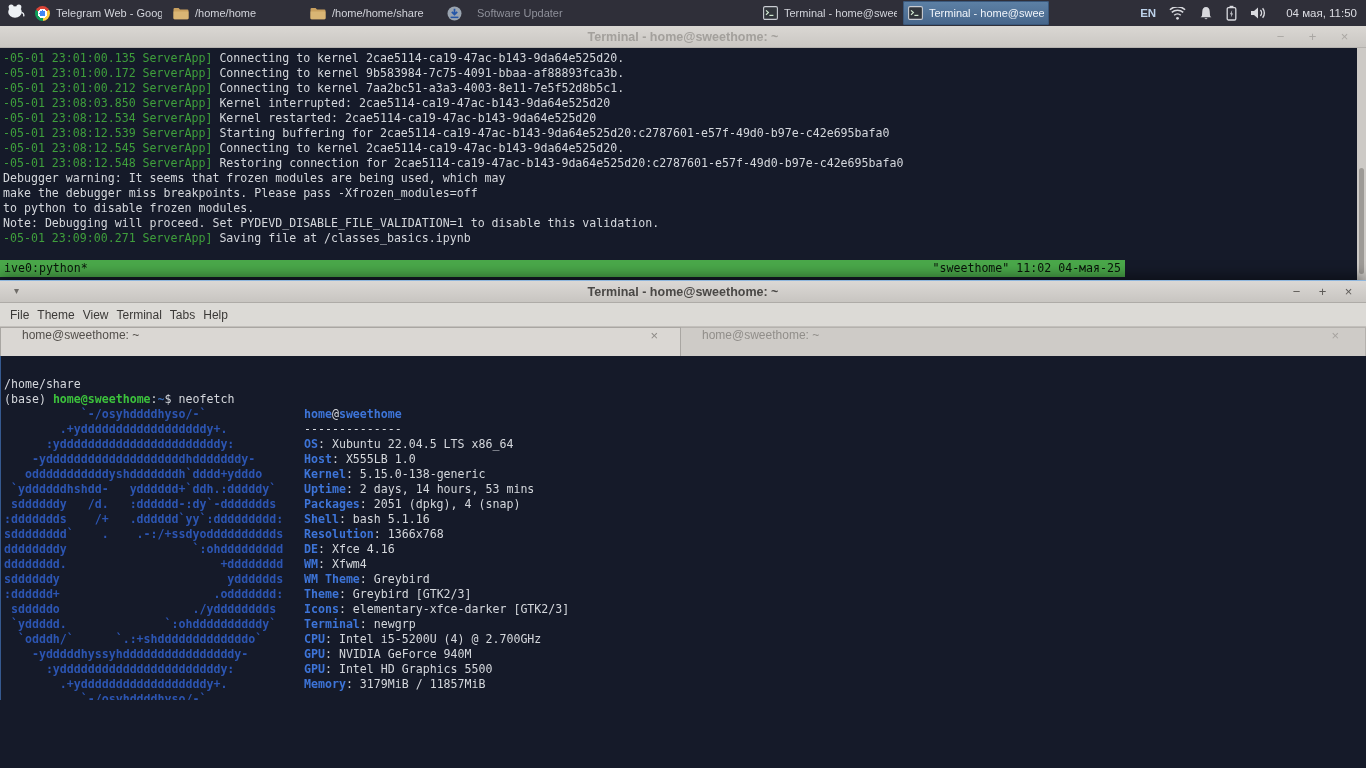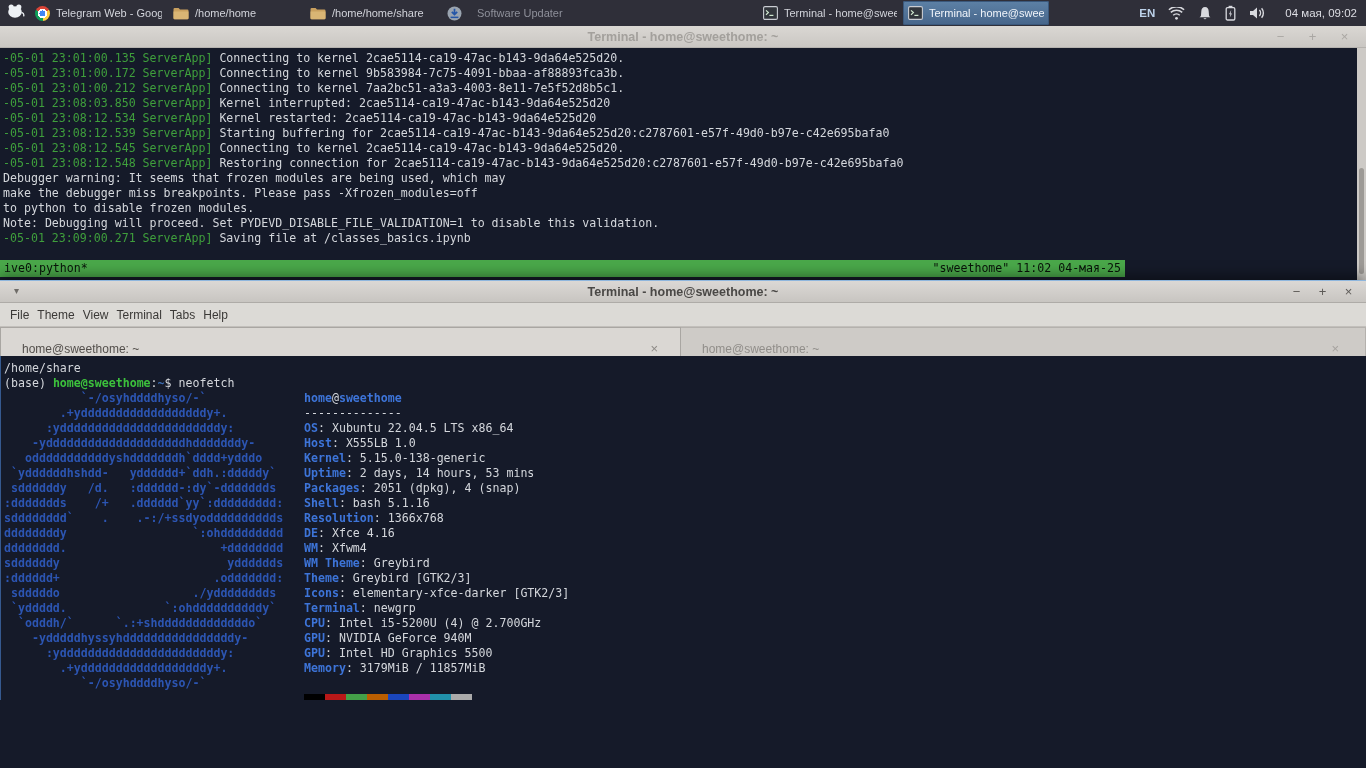--- a/index.html
+++ b/index.html
@@ -36,30 +36,30 @@
   
   .fg-window{position:absolute;top:280px;left:0;width:1366px;height:488px;box-shadow:0 -5px 12px rgba(0,0,0,.4);}
   .titlebar{height:23px;background:linear-gradient(#dbd8d5,#c8c5c1);border-top:1px solid #8fb6dd;border-bottom:1px solid #aeaba7;position:relative;display:flex;align-items:center;justify-content:center;box-sizing:border-box;}
   .win-menu-arrow{position:absolute;left:14px;color:#6f6c68;font-size:10px;top:4px;}
   .title{font-size:12.5px;font-weight:bold;color:#4a4846;}
   .controls{position:absolute;right:10px;display:flex;gap:11px;color:#5d5a57;font-size:13px;align-items:center;height:100%;}
   .ctrl{width:15px;text-align:center;}
   .menubar{height:24px;background:#dcdad6;display:flex;align-items:center;padding-left:6px;border-bottom:1px solid #c2bfbb;box-sizing:border-box;}
   .menu-item{padding:0 4px;font-size:12px;color:#3b3937;}
   .tabbar{height:29px;background:#c6c3bf;display:flex;}
-  .tab{position:relative;display:flex;align-items:flex-end;height:29px;box-sizing:border-box;}
+  .tab{position:relative;display:flex;align-items:flex-start;height:29px;box-sizing:border-box;}
   .tab.active{width:681px;background:#dad7d3;border:1px solid #a9a6a2;border-bottom:none;}
   .tab.inactive{flex:1;background:#cecbc7;border-top:1px solid #b4b1ad;border-right:1px solid #b4b1ad;}
   .tab-label{margin-left:21px;font-size:12px;}
   .tab.active .tab-label{color:#534f4b;}
   .tab.inactive .tab-label{color:#918e8a;}
   .tab-close{position:absolute;right:22px;color:#8d8a86;font-size:13px;}
   .tab.inactive .tab-close{right:26px;color:#a6a39f;}
 
-  .viewport{height:344px;background:var(--term-bg,#151a29);padding-top:5px;box-sizing:border-box;border-left:1px solid #35598f;overflow:hidden;}
+  .viewport{height:344px;background:var(--term-bg,#151a29);padding-top:21px;box-sizing:border-box;border-left:1px solid #35598f;overflow:hidden;}
   .tline{white-space:pre;font:11.6px/15px "DejaVu Sans Mono",monospace;color:var(--term-fg,#d4d7dc);padding-left:3px;height:15px;}
   .t-green{color:var(--prompt-green,#3cc13c);font-weight:bold;}
   .t-path{color:var(--path-blue,#3c6eb4);font-weight:bold;}
   .nf{position:relative;}
   #ascii{margin:0;padding-left:3px;font:bold 11.6px/15px "DejaVu Sans Mono",monospace;color:var(--art-blue,#2c55b2);white-space:pre;}
   .nf-info{position:absolute;left:303px;top:0;font:11.6px/15px "DejaVu Sans Mono",monospace;color:var(--term-fg,#d4d7dc);white-space:pre;}
   .nf-info div{height:15px;}
   .info-label{color:var(--label-blue,#3d74d8);font-weight:bold;}
   .palette{margin-left:303px;height:30px;padding-top:3px;box-sizing:border-box;font-size:0;}
   .pal-row{height:11.5px;}
@@ -164,21 +164,21 @@
             </svg>
           </span>
           <span class="tray-icon">
             <svg width="17" height="14" viewBox="0 0 17 14">
               <path d="M1 5 L4 5 L8 1.6 L8 12.4 L4 9 L1 9 Z" fill="#d8d9de"></path>
               <path d="M10.4 4.1 a4.2 4.2 0 0 1 0 5.8" stroke="#d8d9de" stroke-width="1.4" fill="none"></path>
               <path d="M12.6 2.2 a7.4 7.4 0 0 1 0 9.6" stroke="#d8d9de" stroke-width="1.4" fill="none"></path>
             </svg>
           </span>
         </span>
-      <span class="clock">04 мая, 09:02</span>
+      <span class="clock">04 мая, 11:50</span>
     </div>
   </div>
 
   <div class="bg-window">
     <div class="bg-titlebar">
       <span class="bg-title">Terminal - home@sweethome: ~</span>
       <span class="bg-controls">
         <span class="ctrl">−</span>
         <span class="ctrl">+</span>
         <span class="ctrl">×</span>

